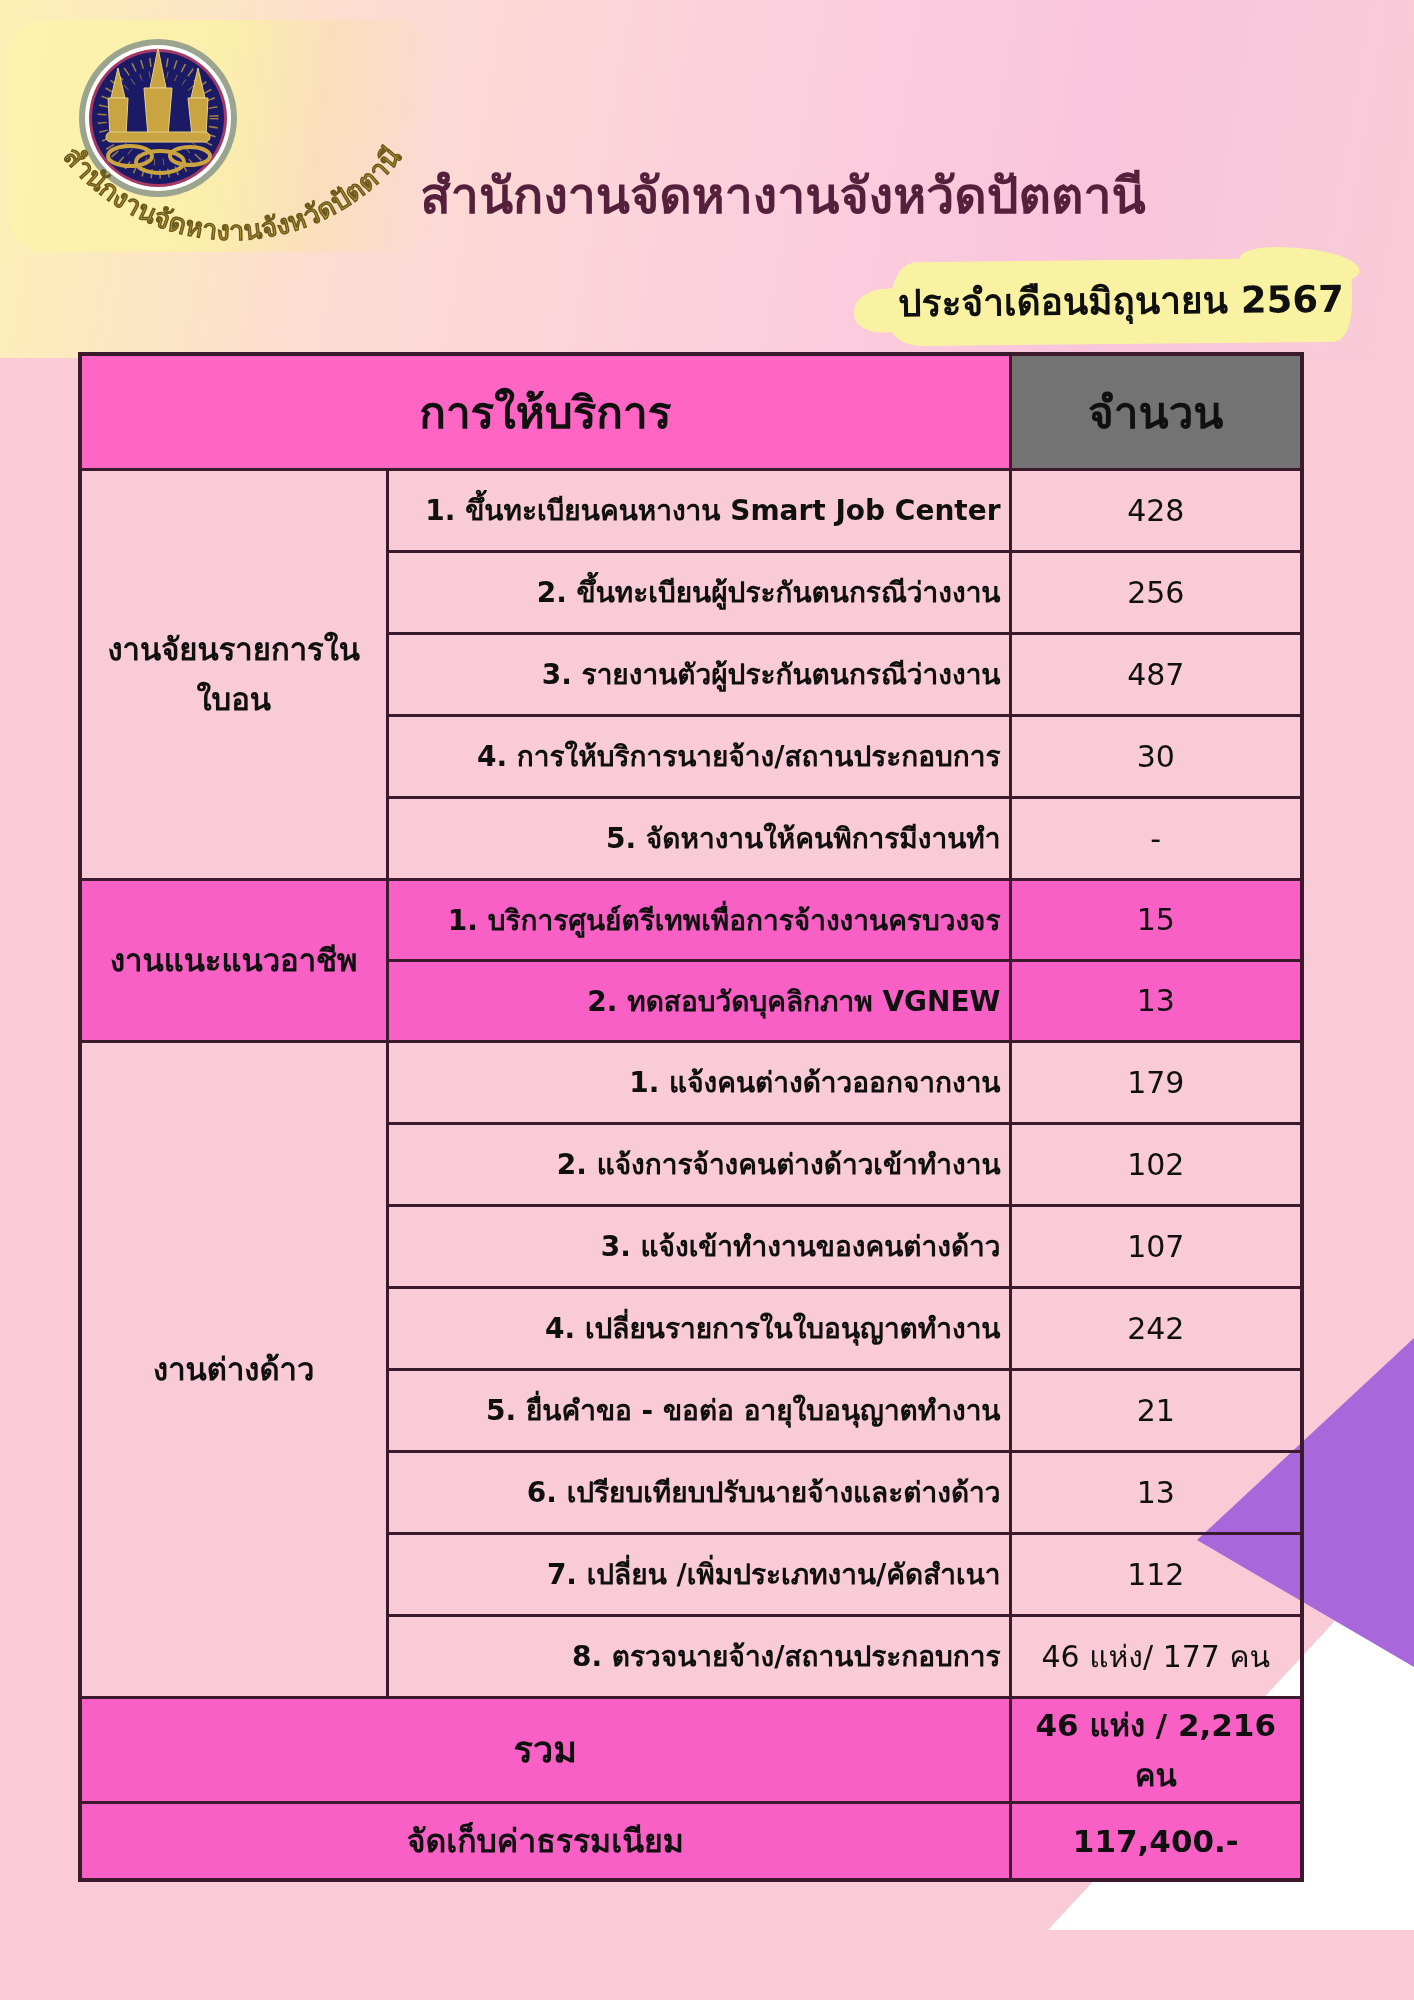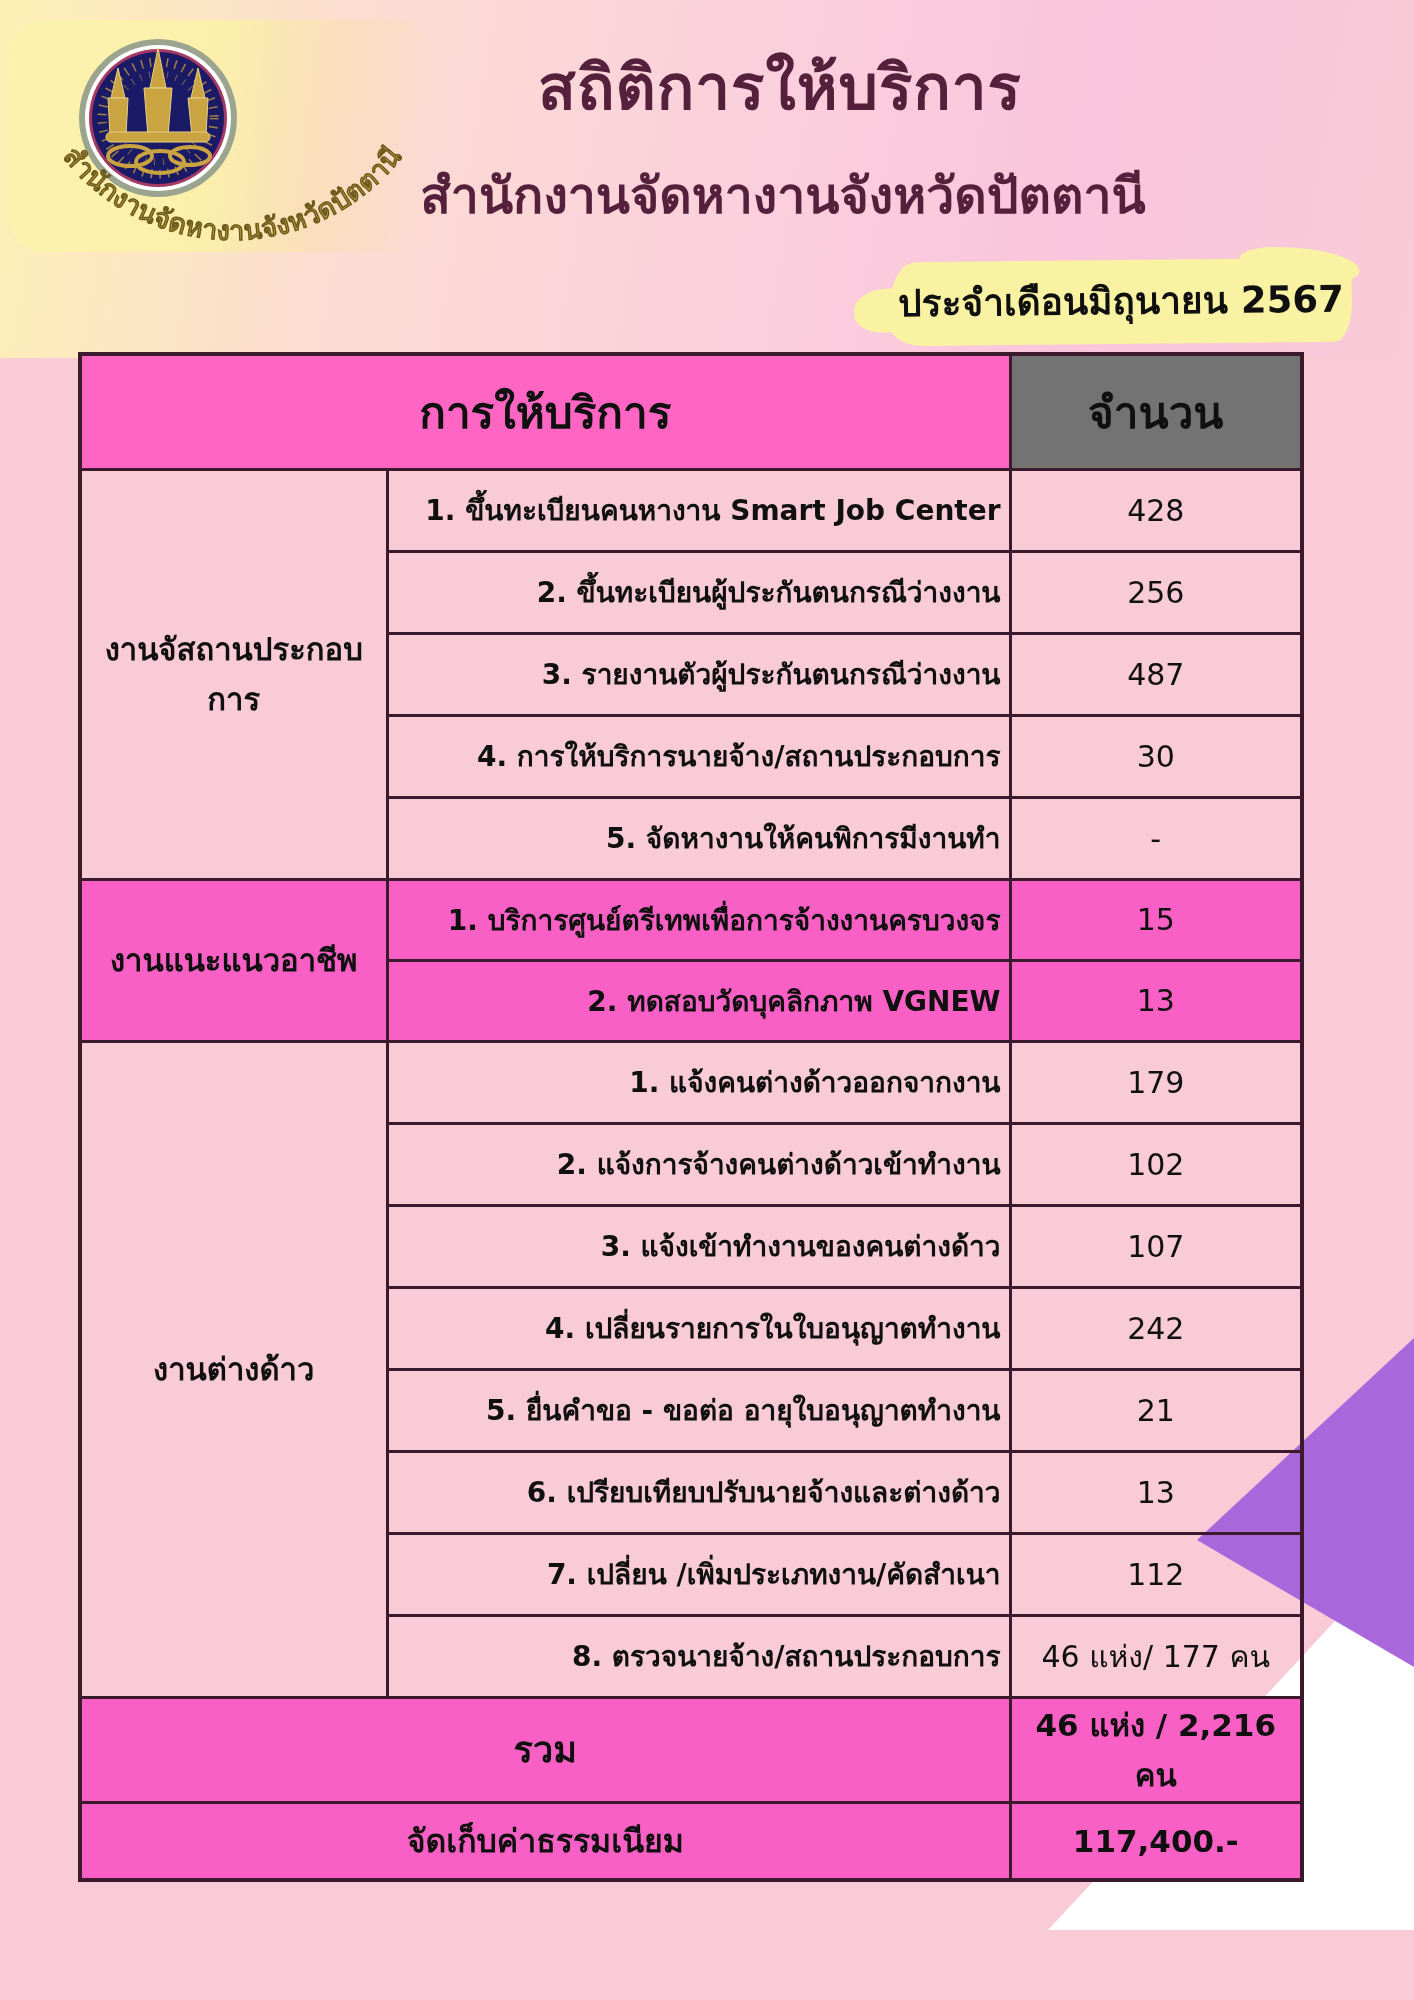--- a/index.html
+++ b/index.html
@@ -115,41 +115,40 @@
       <ellipse cx="180" cy="146" rx="20" ry="9"></ellipse>
     </g>
     <defs>
       <path id="ringArc" d="M 25,100 A 215,215 0 0 0 420,100" fill="none"></path>
     </defs>
     <text font-size="27" font-weight="bold" fill="#c9a23c" stroke="#6b5a1e" stroke-width="0.5">
       <textPath href="#ringArc" startOffset="50%" text-anchor="middle">สำนักงานจัดหางานจังหวัดปัตตานี</textPath>
     </text>
   </svg>
 
-  <div class="page-title">สถิติการให้บริการ</div>
   <div class="page-subtitle">สำนักงานจัดหางานจังหวัดปัตตานี</div>
 
   <div class="period-badge">
     <span class="badge-text">ประจำเดือนมิถุนายน 2567</span>
   </div>
 
   <table class="stats">
     <colgroup>
       <col style="width:307px">
         <col style="width:623px">
         <col style="width:292px">
     </colgroup>
     <tbody>
       <tr class="r-head">
         <th class="h-service" colspan="2">การให้บริการ</th>
         <th class="h-amount">จำนวน</th>
       </tr>
 
       <tr class="r-data">
-        <td class="g-label light" rowspan="5">งานจัสถานประกอบการ</td>
+        <td class="g-label light" rowspan="5">งานจัยนรายการในใบอน</td>
         <td class="item light">1. ขึ้นทะเบียนคนหางาน Smart Job Center</td>
         <td class="value light">428</td>
       </tr>
       <tr class="r-data">
         <td class="item light">2. ขึ้นทะเบียนผู้ประกันตนกรณีว่างงาน</td>
         <td class="value light">256</td>
       </tr>
       <tr class="r-data">
         <td class="item light">3. รายงานตัวผู้ประกันตนกรณีว่างงาน</td>
         <td class="value light">487</td>

